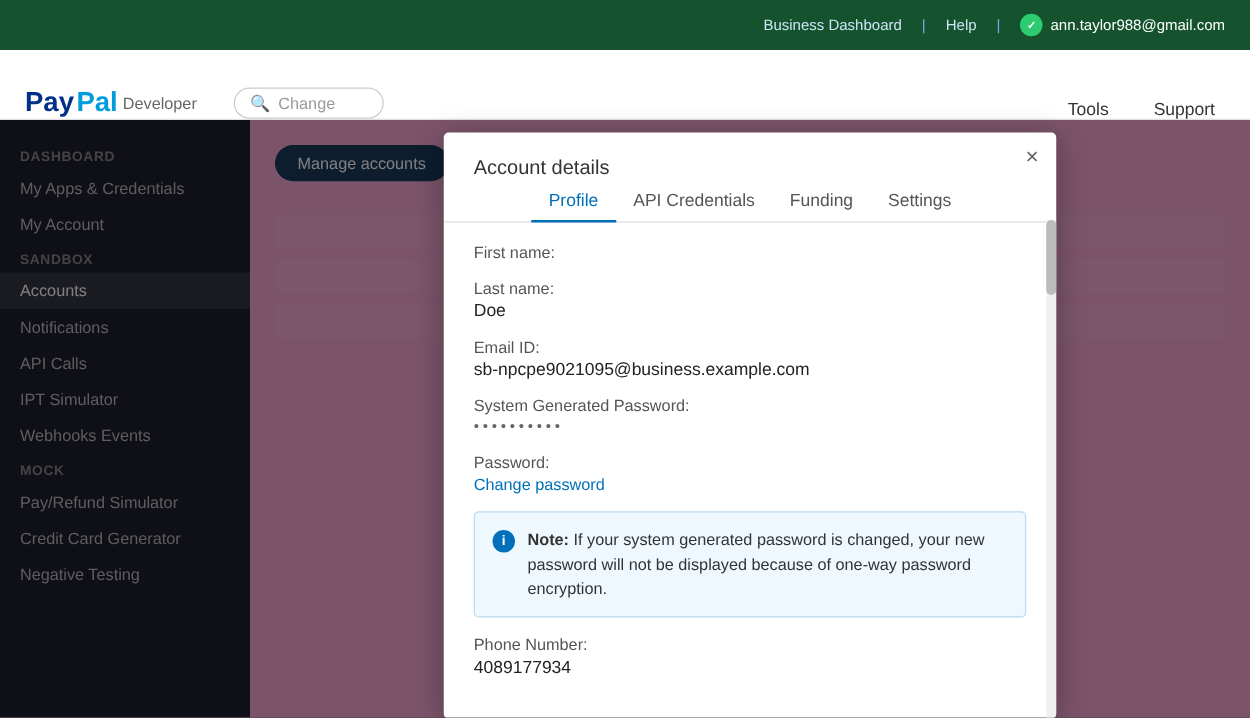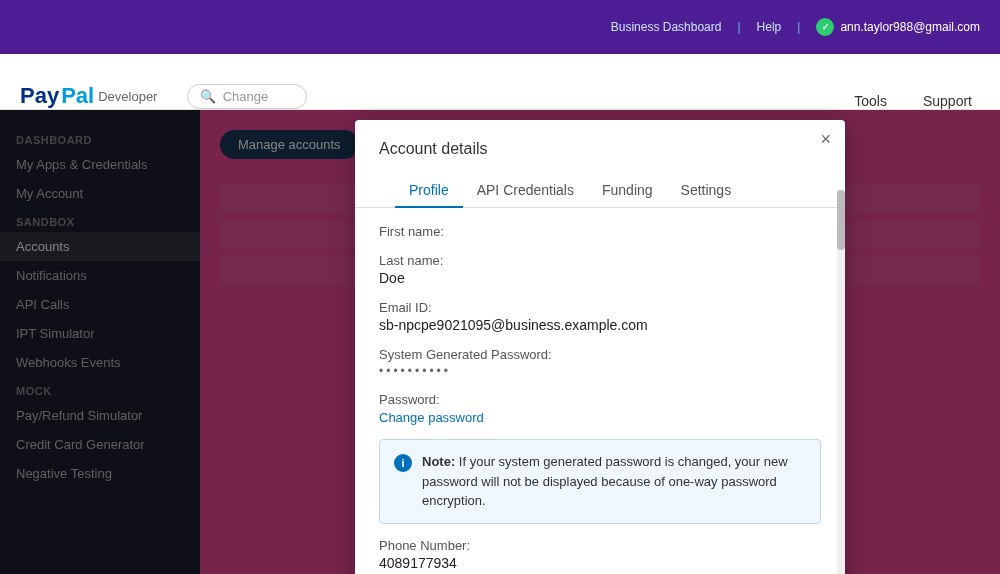--- a/index.html
+++ b/index.html
@@ -1,21 +1,21 @@
 <!DOCTYPE html>
 <html><head>
   <meta charset="utf-8">
   <style>
     * { box-sizing: border-box; margin: 0; padding: 0; }
     body { font-family: -apple-system, BlinkMacSystemFont, 'Segoe UI', Helvetica, Arial, sans-serif; font-size: 14px; background: #1a1a2e; }
 
     
     .top-nav {
-      background: #4c1d95;
-      height: 54px;
+      background: #14532d;
+      height: 40px;
       display: flex;
       align-items: center;
       justify-content: flex-end;
       padding: 0 20px;
       gap: 16px;
     }
     .top-nav-link {
       color: #cce5f7;
       font-size: 12px;
       cursor: pointer;
@@ -65,21 +65,21 @@
     .nav-spacer { flex: 1; }
     .nav-link {
       color: #333; font-size: 14px; font-weight: 500;
       cursor: pointer; padding: 0 8px;
     }
 
     
     .page {
       display: flex;
       height: calc(574px - 96px);
-      background: #ec4899;
+      background: #f9a8d4;
     }
 
     
     .sidebar {
       width: 200px;
       background: #1e1e2e;
       padding: 16px 0;
       flex-shrink: 0;
     }
     .sidebar-section {
@@ -141,22 +141,22 @@
       color: #666;
       cursor: pointer;
       background: none; border: none;
       line-height: 1;
     }
 
     
     .modal-tabs {
       display: flex;
       border-bottom: 1px solid #ddd;
-      padding: 0 40px;
-      margin-top: 16px;
+      padding: 0 20px;
+      justify-content: center;
     }
     .modal-tab {
       padding: 8px 14px;
       font-size: 14px;
       color: #555;
       cursor: pointer;
       border-bottom: 2px solid transparent;
       margin-bottom: -1px;
     }
     .modal-tab.active {

